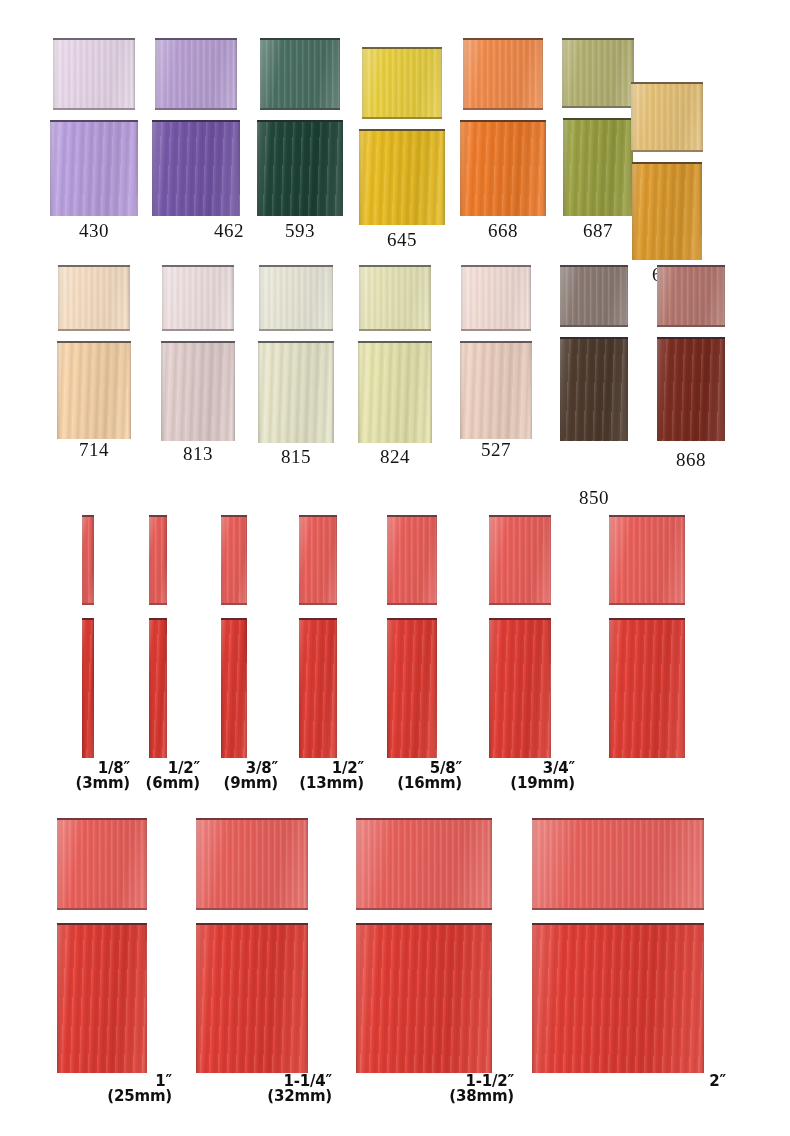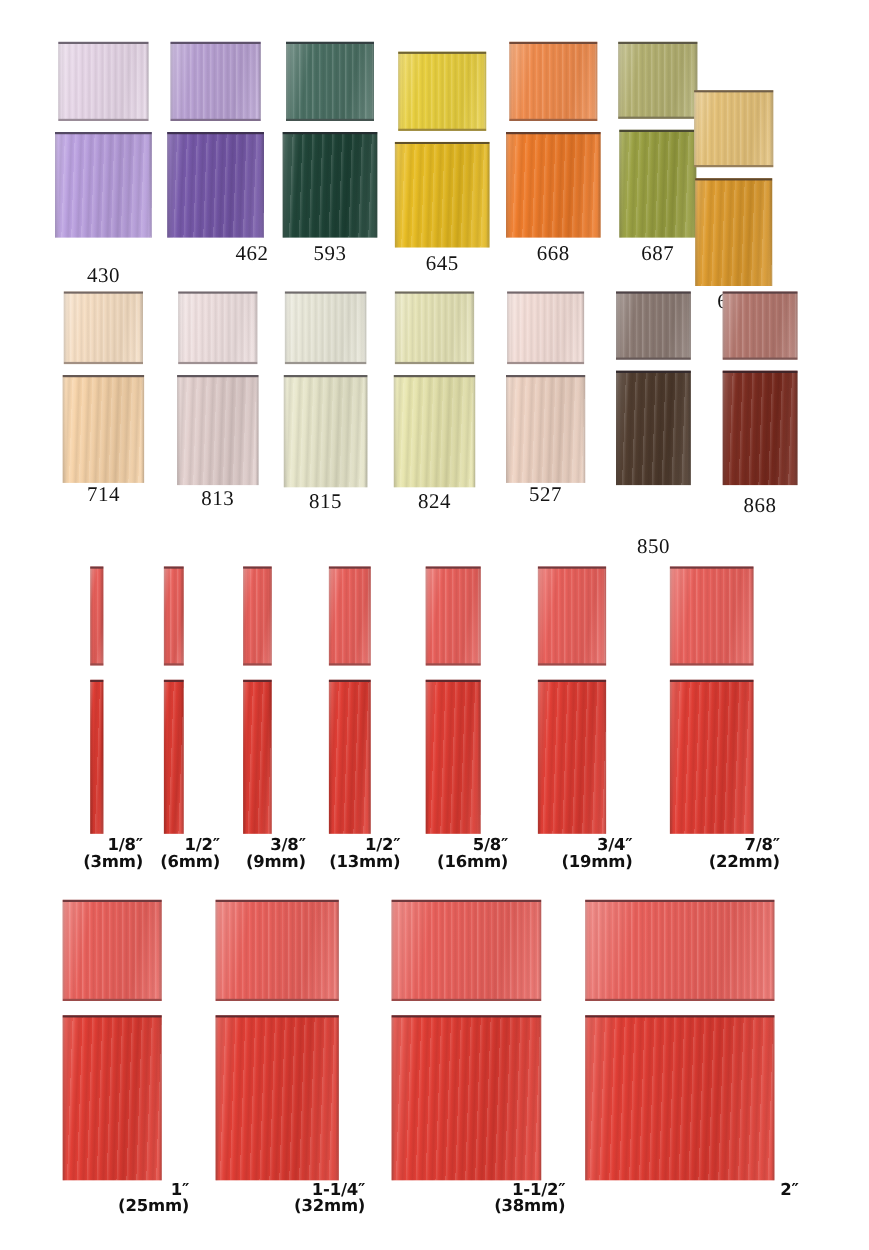--- a/index.html
+++ b/index.html
@@ -101,21 +101,21 @@
       <div class="sw top" style="top:0;width:82px;height:72px;background:#e6d6e7;">
         <span class="edgeL"></span>
           <span class="edgeR"></span>
           <span class="sheen"></span>
       </div>
       <div class="sw bot" style="top:82px;width:88px;height:96px;background:#baa0e0;">
         <span class="edgeL"></span>
           <span class="edgeR"></span>
           <span class="sheen"></span>
       </div>
-      <div class="code" style="top:182px;margin-top:20px;">430</div>
+      <div class="code" style="top:182px;">430</div>
     </div>
 
     <div class="cell" style="left:148px;top:38px;width:96px;height:205px;">
       <div class="sw top" style="top:0;width:82px;height:72px;background:#b7a0d2;">
         <span class="edgeL"></span>
           <span class="edgeR"></span>
           <span class="sheen"></span>
       </div>
       <div class="sw bot" style="top:82px;width:88px;height:96px;background:#7456a8;">
         <span class="edgeL"></span>
@@ -406,24 +406,20 @@
     <div class="cell" style="left:585px;top:515px;width:124px;height:290px;">
       <div class="sw top red-top" style="top:0;width:76px;height:90px;">
         <span class="edgeL"></span>
           <span class="edgeR"></span>
           <span class="sheen"></span>
       </div>
       <div class="sw bot red-bot" style="top:103px;width:76px;height:140px;">
         <span class="edgeL"></span>
           <span class="edgeR"></span>
           <span class="sheen"></span>
-      </div>
-      <div class="wcap" style="top:246px;">
-        <span class="inch">7/8″</span>
-        <span class="mm">(22mm)</span>
       </div>
     </div>
 
   </div>
 
   <div>
 
     <div class="cell" style="left:32px;top:818px;width:140px;height:300px;">
       <div class="sw top red-top" style="top:0;width:90px;height:92px;">
         <span class="edgeL"></span>

